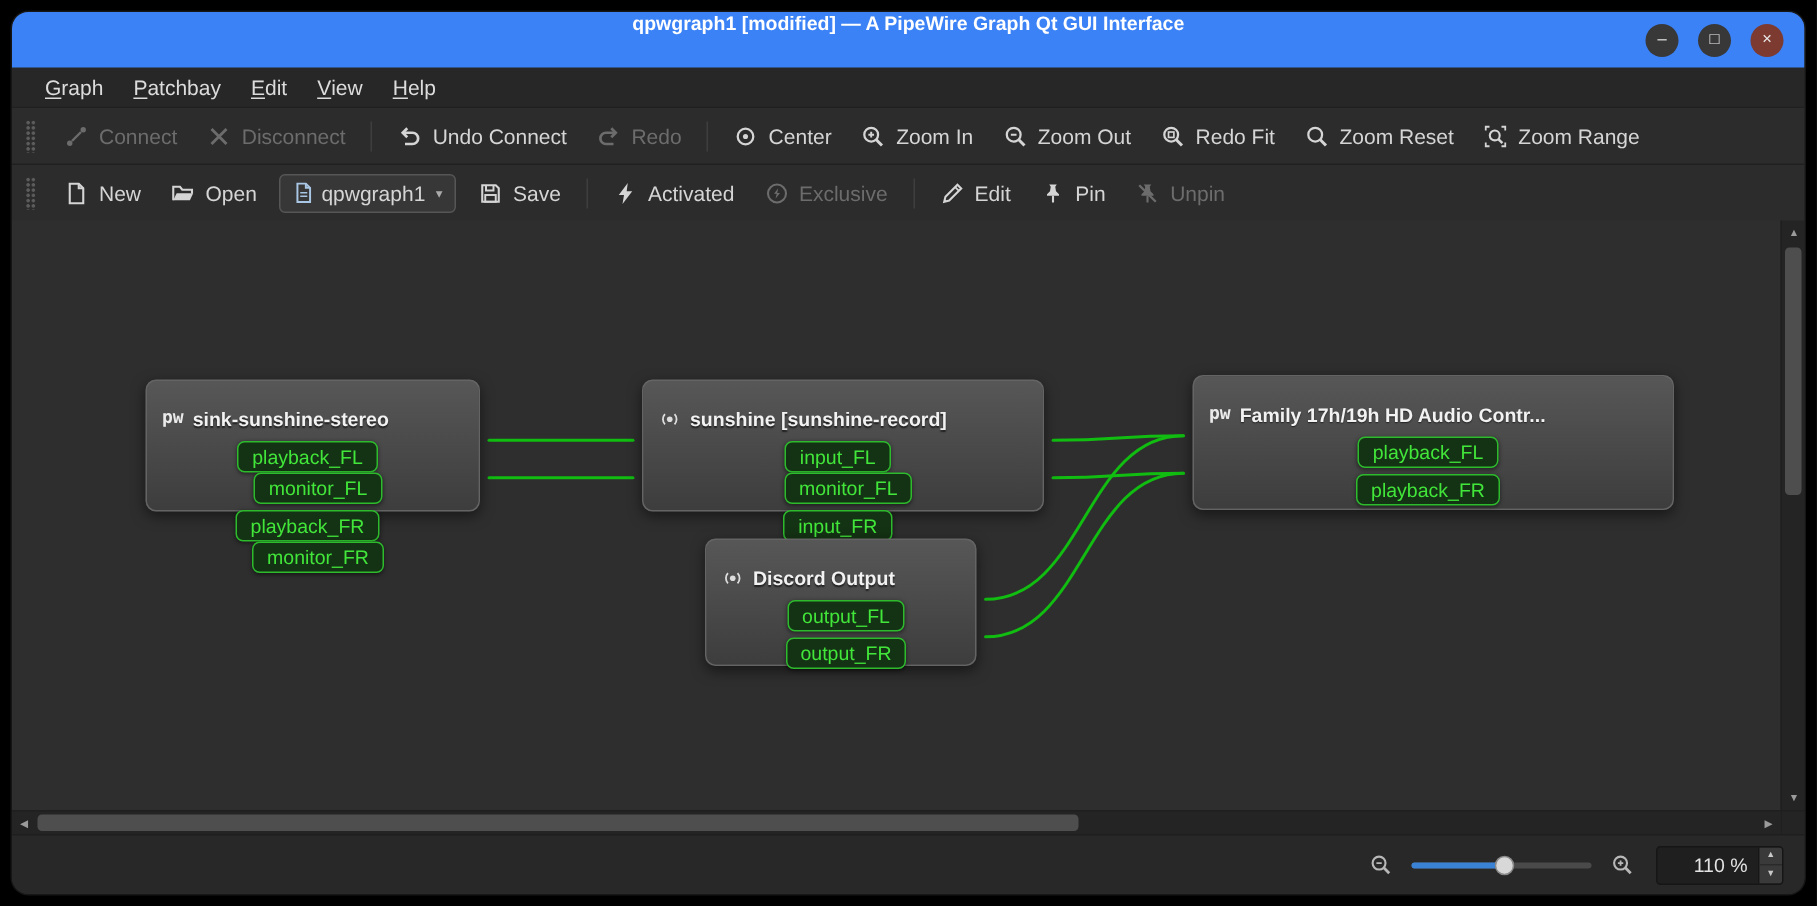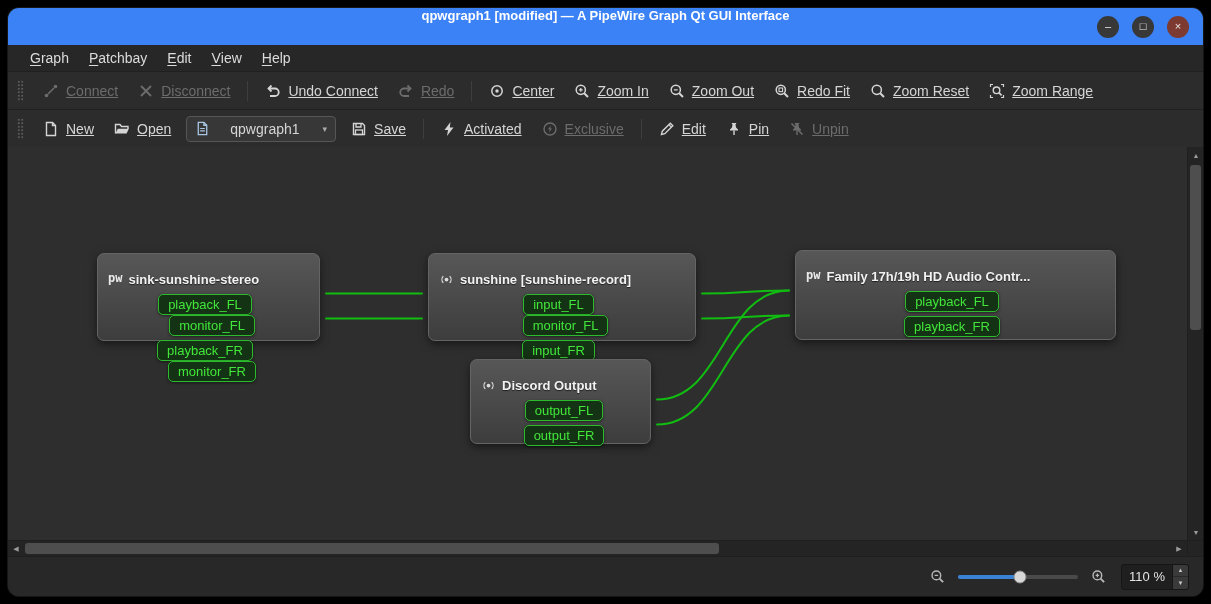--- a/index.html
+++ b/index.html
@@ -23,25 +23,25 @@
   .menu-item { display:flex; align-items:center; padding:0 10px; color:#dcdcdc; font-size:14px; }
   .menu-item u { text-decoration:underline; text-underline-offset:2px; }
 
   
   .toolbar { height:38px; background:#2c2c2c; border-top:1px solid #202020;
              display:flex; align-items:center; padding:0 6px; gap:2px; flex:0 0 auto; }
   .tb-handle { width:7px; height:22px; margin:0 8px 0 3px;
                background-image:radial-gradient(circle,#5d5d5d 1px,transparent 1.3px);
                background-size:3.5px 3.5px; }
   .tb-btn { display:flex; align-items:center; gap:7px; padding:5px 9px; border-radius:4px;
-            color:#d5d5d5; font-size:14px; white-space:nowrap;text-decoration:underline; }
+            color:#d5d5d5; font-size:14px; white-space:nowrap; }
   .tb-btn svg { width:16px; height:16px; flex:0 0 auto; }
   .tb-btn.disabled { color:#6c6c6c; }
   .tb-sep { width:1px; height:20px; background:#3e3e3e; margin:0 6px; }
-  .tb-combo { display:flex; align-items:center; gap:20px; padding:4px 8px; margin:0 4px;
+  .tb-combo { display:flex; align-items:center; gap:4px; padding:4px 8px; margin:0 4px;
               border:1px solid #565656; border-radius:4px; background:#373737;
               color:#d5d5d5; font-size:14px; }
   .tb-combo svg { width:15px; height:15px; color:#a9c6e4; }
   .combo-arrow { font-size:9px; color:#aaaaaa; margin-left:3px; }
 
   
   .workrow { flex:1; display:flex; min-height:0; }
   .canvas { position:relative; flex:1; background:#2e2e2e; overflow:hidden; }
   #wires { position:absolute; left:0; top:0; z-index:1; pointer-events:none; }
 
@@ -75,21 +75,21 @@
 
   
   .statusbar { height:40px; background:#282828; border-top:1px solid #1e1e1e; flex:0 0 auto;
                display:flex; align-items:center; justify-content:flex-end; padding:0 14px; gap:9px; }
   .statusbar svg { width:15px; height:15px; color:#b8b8b8; }
   .zoom-slider { width:120px; height:4px; background:#4a4a4a; border-radius:2px; position:relative; margin:0 4px; }
   .zoom-fill { position:absolute; left:0; top:0; bottom:0; background:#3a82d6; border-radius:2px; }
   .zoom-handle { position:absolute; top:50%; transform:translate(-50%,-50%); width:13px; height:13px;
                  border-radius:50%; background:#d8d8d8; border:1px solid #8a8a8a; }
   .spinbox { display:flex; align-items:stretch; background:#1f1f1f; border:1px solid #161616;
-             border-radius:3px; height:26px; overflow:hidden; margin-left:6px; }
+             border-radius:3px; height:26px; overflow:hidden; margin-left:6px;padding-left:17px; }
   .spin-value { display:flex; align-items:center; justify-content:flex-end; padding:0 7px;
                 color:#e3e3e3; font-size:13px; min-width:46px; }
   .spin-btns { display:flex; flex-direction:column; border-left:1px solid #161616; width:16px; }
   .spin-btn { flex:1; background:#3a3a3a; color:#c9c9c9; font-size:6px;
               display:flex; align-items:center; justify-content:center; }
   .spin-btn + .spin-btn { border-top:1px solid #2a2a2a; }
 </style>
 </head>
 <body>
 

